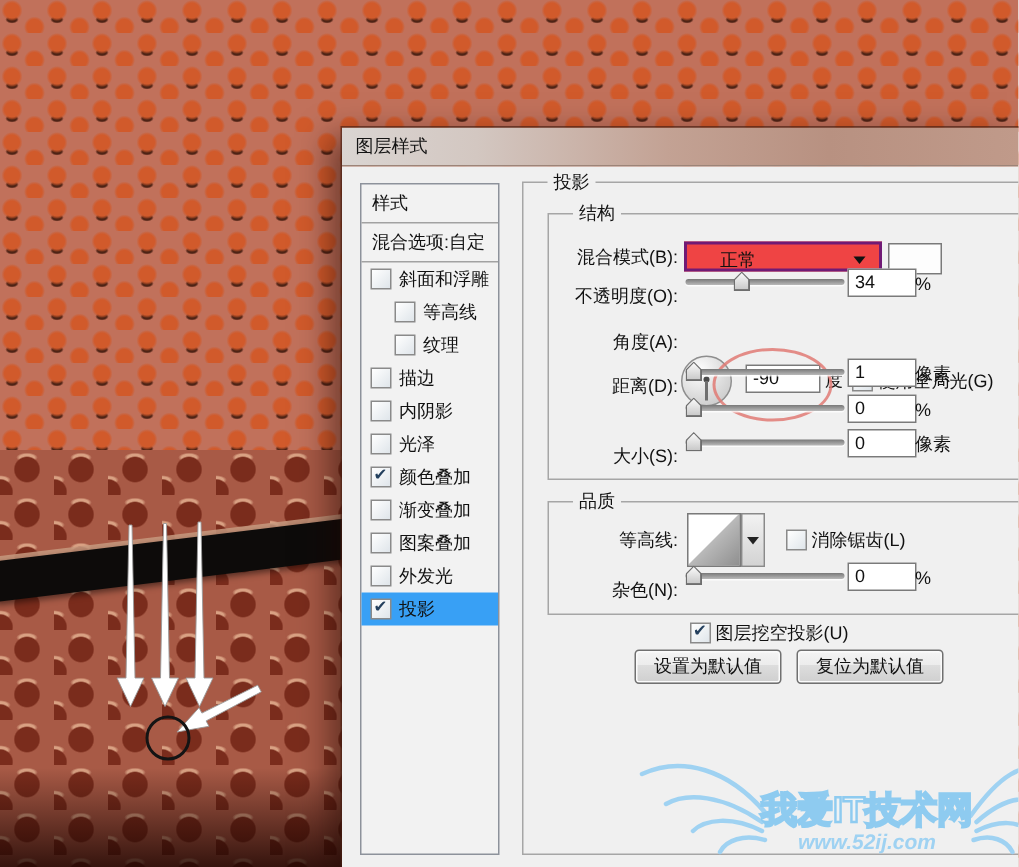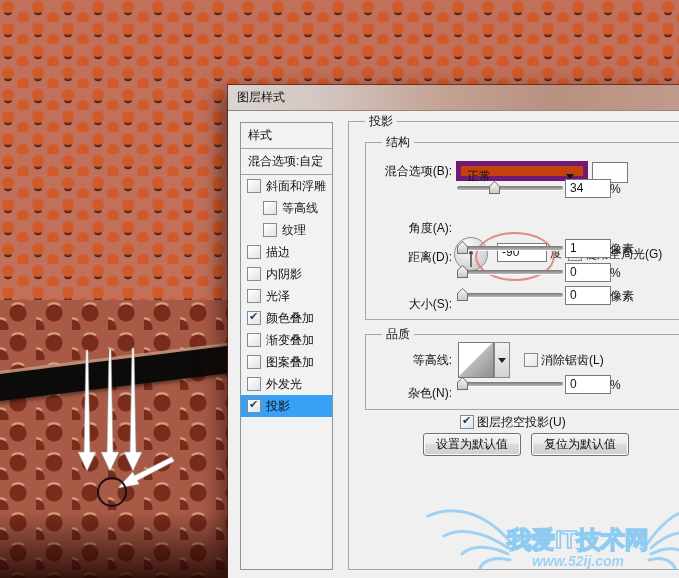--- a/index.html
+++ b/index.html
@@ -55,22 +55,22 @@
   .unit{position:absolute;left:382px;line-height:19px;white-space:nowrap;}
   .valbox{position:absolute;left:337px;width:40px;height:17px;background:#fff;border:1px solid #7a7a7a;
     line-height:17px;padding-left:4px;}
   .slider{position:absolute;width:106px;height:14px;}
   .track{position:absolute;left:0;right:0;top:5px;height:4px;border-radius:2px;
     background:linear-gradient(180deg,#787878,#b9b9b9);box-shadow:0 1px 0 rgba(255,255,255,.8);}
   .thumb{position:absolute;top:0;width:11px;height:13px;background:#6e6e6e;
     clip-path:polygon(50% 0,100% 42%,100% 100%,0 100%,0 42%);}
   .thumb::after{content:"";position:absolute;inset:1px;background:linear-gradient(180deg,#fafafa,#c9c9c9);
     clip-path:polygon(50% 0,100% 42%,100% 100%,0 100%,0 42%);}
-  .dropdown{position:absolute;left:228px;top:76px;width:132px;height:20px;background:#c2410c;
-    border:5px solid #701a75;line-height:20px;padding-left:6px;box-sizing:border-box;}
+  .dropdown{position:absolute;left:228px;top:76px;width:132px;height:20px;background:#ef4444;
+    border:2px solid #701a75;line-height:20px;padding-left:22px;box-sizing:border-box;}
   .dd-caret{position:absolute;right:9px;top:8px;width:0;height:0;
     border-left:4px solid transparent;border-right:4px solid transparent;border-top:5px solid #111;}
   .swatch{position:absolute;left:364px;top:76px;width:34px;height:19px;background:#fdfdfd;border:1px solid #7a7a7a;}
   .dial{position:absolute;left:226px;top:126px;width:32px;height:32px;border-radius:50%;
     border:1px solid #8e8e8e;background:radial-gradient(circle at 35% 28%,#ffffff,#dcdcdc 55%,#c2c2c2);}
   .dial-dot{position:absolute;left:14px;top:13px;width:4px;height:4px;border-radius:50%;background:#4a4a4a;}
   .dial-line{position:absolute;left:15px;top:16px;width:2px;height:13px;background:#6f6f6f;}
   .red-ellipse{position:absolute;left:247px;top:121px;width:76px;height:45px;border-radius:50%;
     border:2px solid #e07a74;opacity:.85;}
   .btn{position:absolute;height:23px;border:1px solid #707070;border-radius:3px;text-align:center;
@@ -168,27 +168,28 @@
       </div>
 
       <div class="group" style="left:120px;top:10px;width:345px;height:447px;">
         <span class="legend">投影</span>
       </div>
 
       <div class="group" style="left:137px;top:31px;width:330px;height:176px;">
         <span class="legend">结构</span>
       </div>
 
-      <div class="lbl" style="top:51px;">混合选项(B):</div>
+      <div class="lbl" style="top:51px;">混合模式(B):</div>
       <div class="dropdown" style="top:50px;">
         <span>正常</span>
         <span class="dd-caret"></span>
       </div>
       <div class="swatch" style="top:51px;"></div>
 
+      <div class="lbl" style="top:77px;">不透明度(O):</div>
       <div class="slider" style="left:229px;top:70px;">
         <div class="track"></div>
         <div class="thumb" style="left:32px;"></div>
       </div>
       <div class="valbox" style="top:68px;">34</div>
       <div class="unit" style="top:69px;">%</div>
 
       <div class="lbl" style="top:108px;">角度(A):</div>
       <div class="dial">
         <div class="dial-dot"></div>

